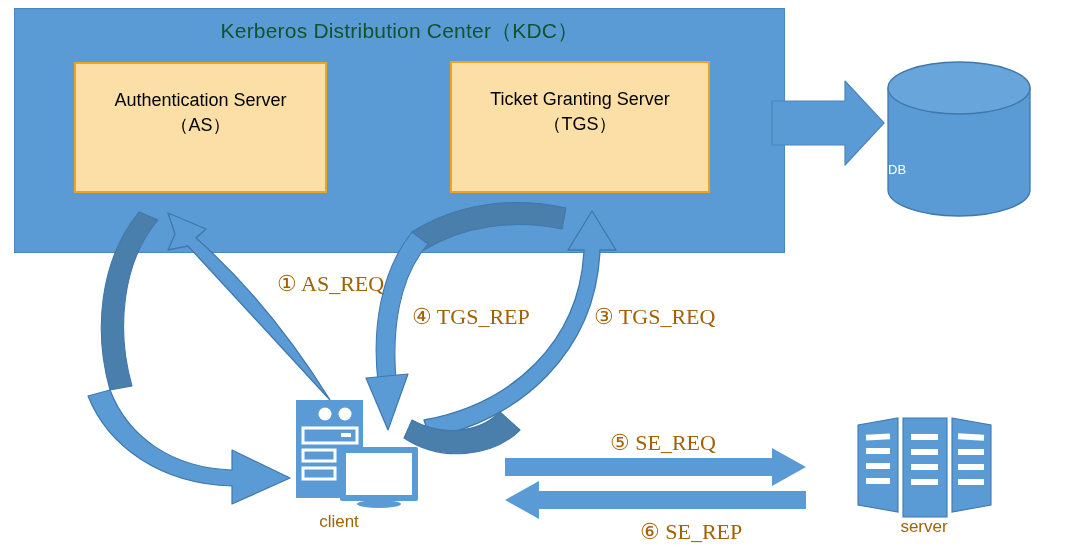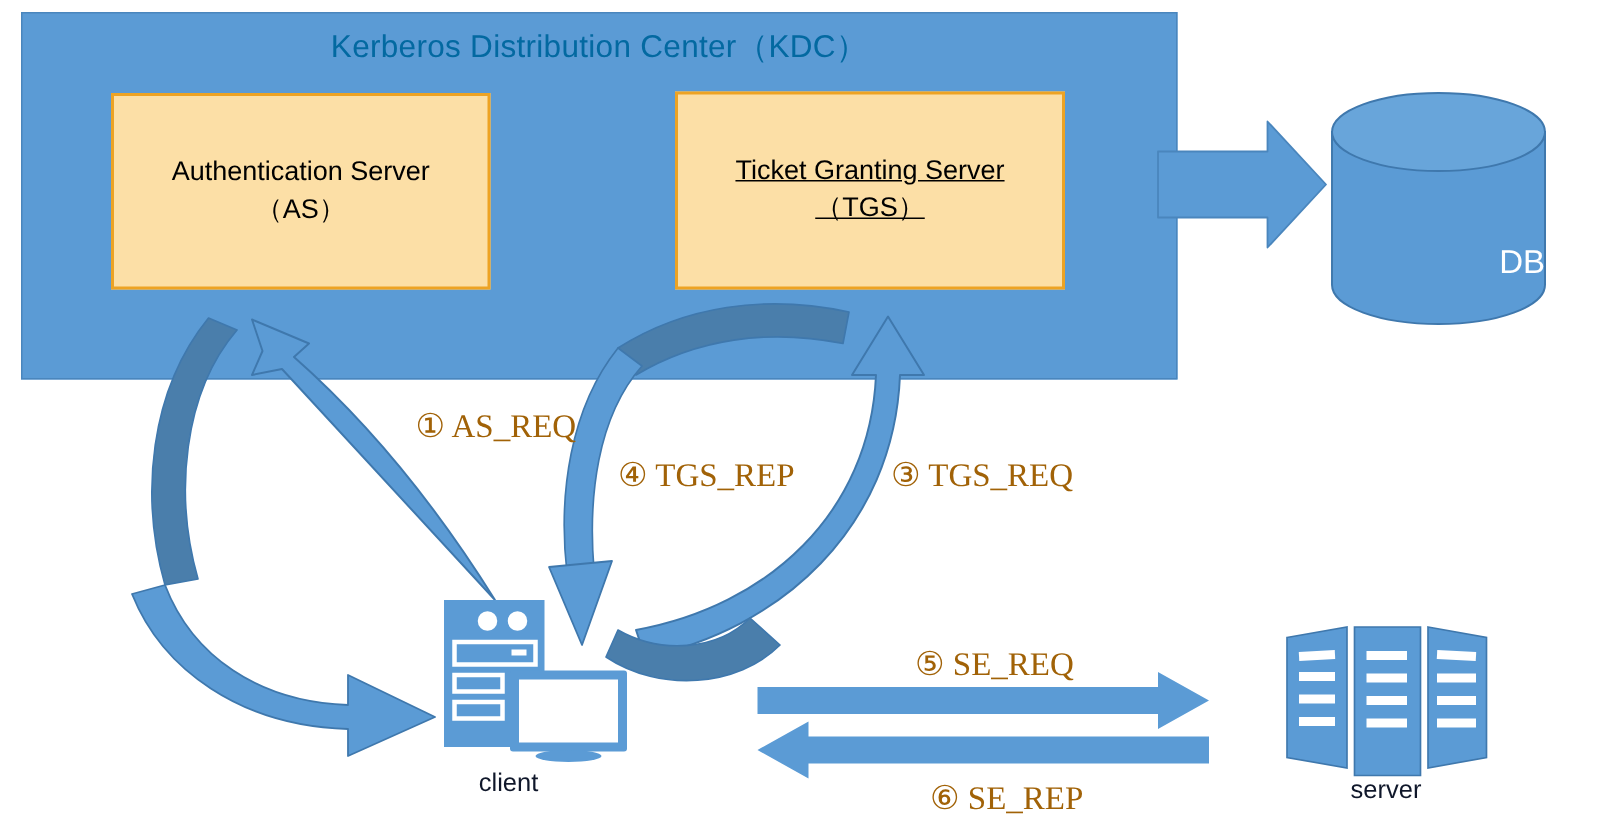--- a/index.html
+++ b/index.html
@@ -35,21 +35,21 @@
     background: #5B9BD5;
     border: 1px solid #4a86bd;
     box-sizing: border-box;
   }
   .kdc-title {
     position: absolute;
     left: 14px;
     top: 17px;
     width: 771px;
     text-align: center;
-    color: #0369a1;
+    color: #14532d;
     font-size: 21px;
     font-family: "Liberation Sans", sans-serif;
     letter-spacing: 0.2px;
     white-space: nowrap;
   }
 
   
   .srv-box {
     position: absolute;
     background: #FCDFA6;
@@ -57,58 +57,58 @@
     box-sizing: border-box;
     display: flex;
     flex-direction: column;
     align-items: center;
     justify-content: flex-start;
     color: #000000;
     font-size: 18px;
     line-height: 1.35;
     text-align: center;
   }
-  .srv-box .l1 { margin-top: 38px; }
+  .srv-box .l1 { margin-top: 24px; }
   .srv-box .l2 { margin-top: 1px; }
 
   #as-box  { left: 74px;  top: 62px; width: 253px; height: 131px; }
-  #tgs-box { left: 450px; top: 61px; width: 260px; height: 132px; text-decoration: underline; }
+  #tgs-box { left: 450px; top: 61px; width: 260px; height: 132px; }
 
   
   .db-label {
     position: absolute;
     left: 888px;
     top: 162px;
     width: 142px;
-    text-align: right;
+    text-align: left;
     color: #ffffff;
-    font-size: 22px;
+    font-size: 13px;
   }
 
   
   .step-label {
     position: absolute;
     font-family: "Liberation Serif", serif;
     font-size: 22px;
     color: #a16207;
     white-space: nowrap;
   }
   #lbl-1 { left: 277px; top: 271px; }
   #lbl-2 { left: 30px;  top: 363px; }
   #lbl-3 { left: 594px; top: 304px; text-align: right; }
   #lbl-4 { left: 412px; top: 304px; }
   #lbl-5 { left: 610px; top: 430px; }
-  #lbl-6 { left: 620px; top: 519px; }
+  #lbl-6 { left: 640px; top: 519px; }
 
   
   .caption {
     position: absolute;
     font-family: "Liberation Sans", sans-serif;
     font-size: 17px;
-    color: #0f172a;
+    color: #a16207;
     text-align: center;
     white-space: nowrap;
   }
   #cap-client { left: 289px; top: 512px; width: 100px; }
   #cap-server { left: 874px; top: 517px; width: 100px; }
 </style>
 </head>
 <body>
 
 <div id="canvas">

